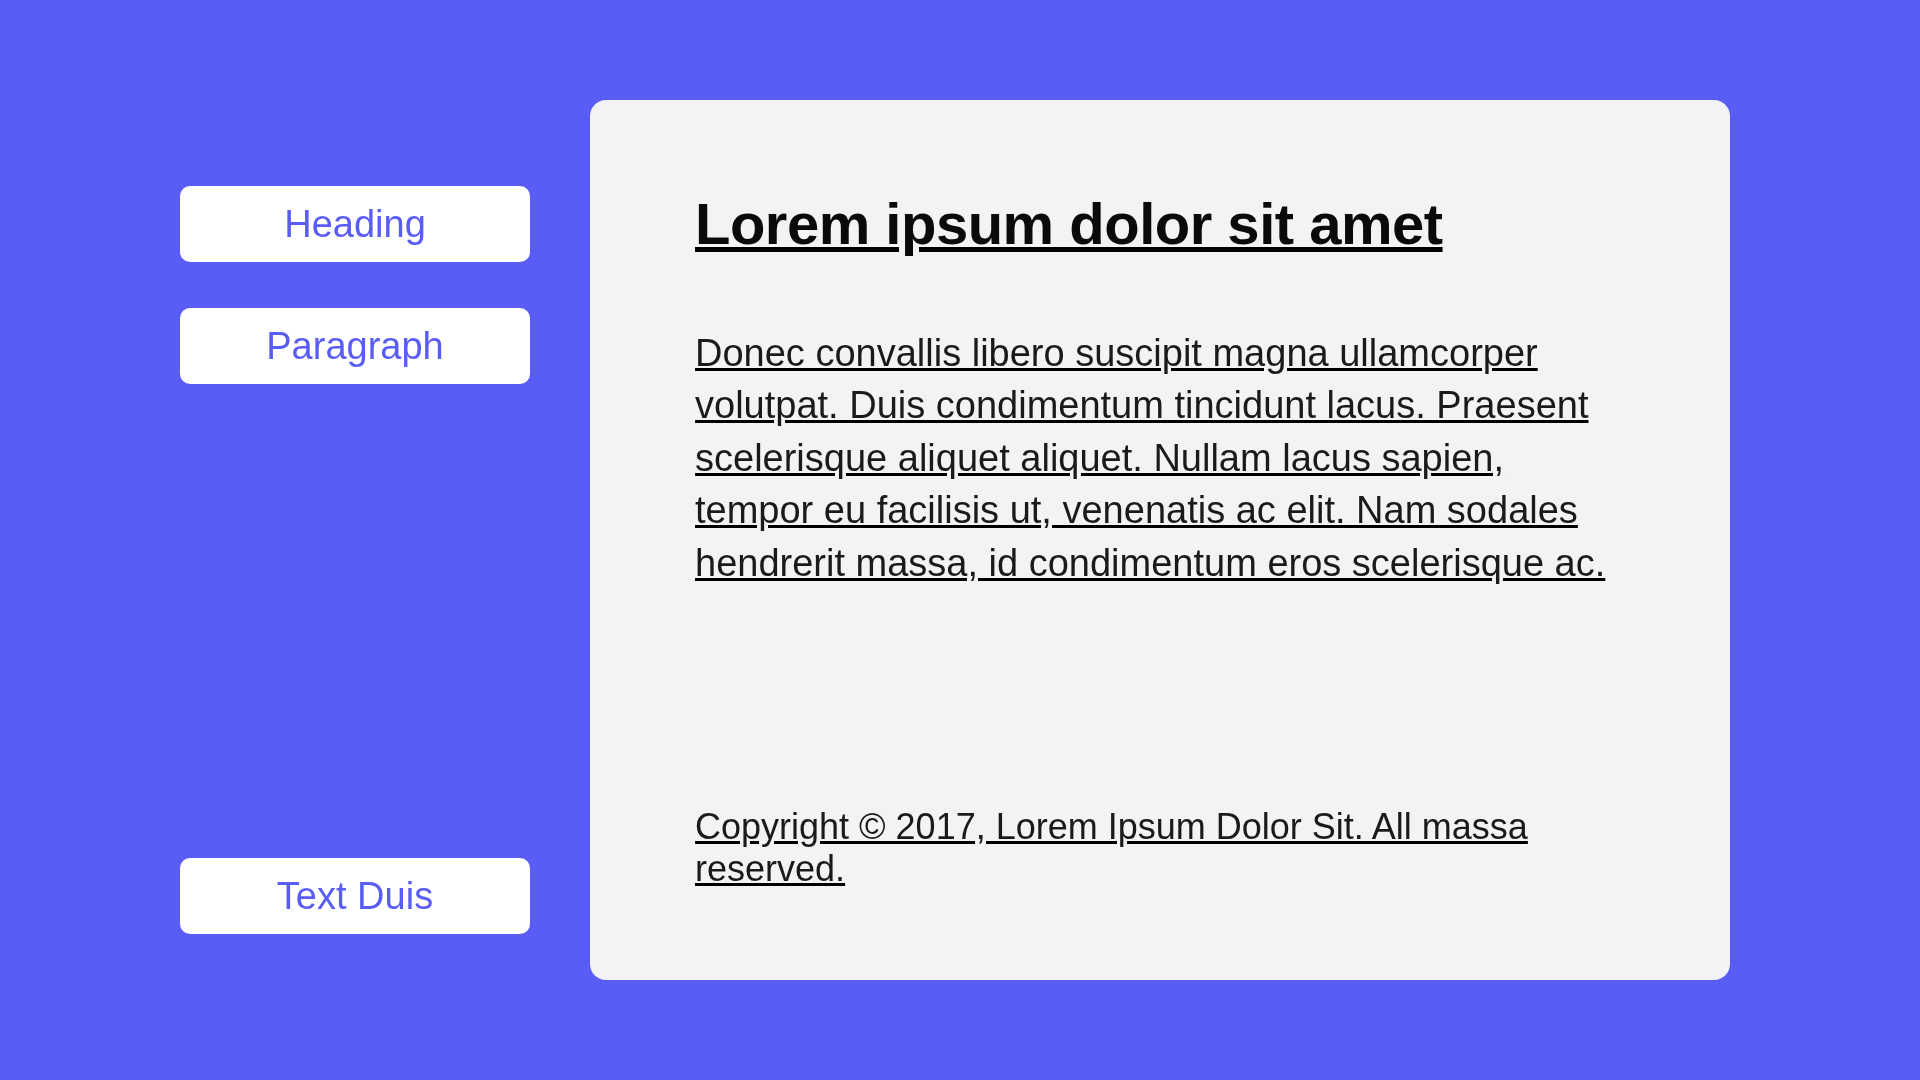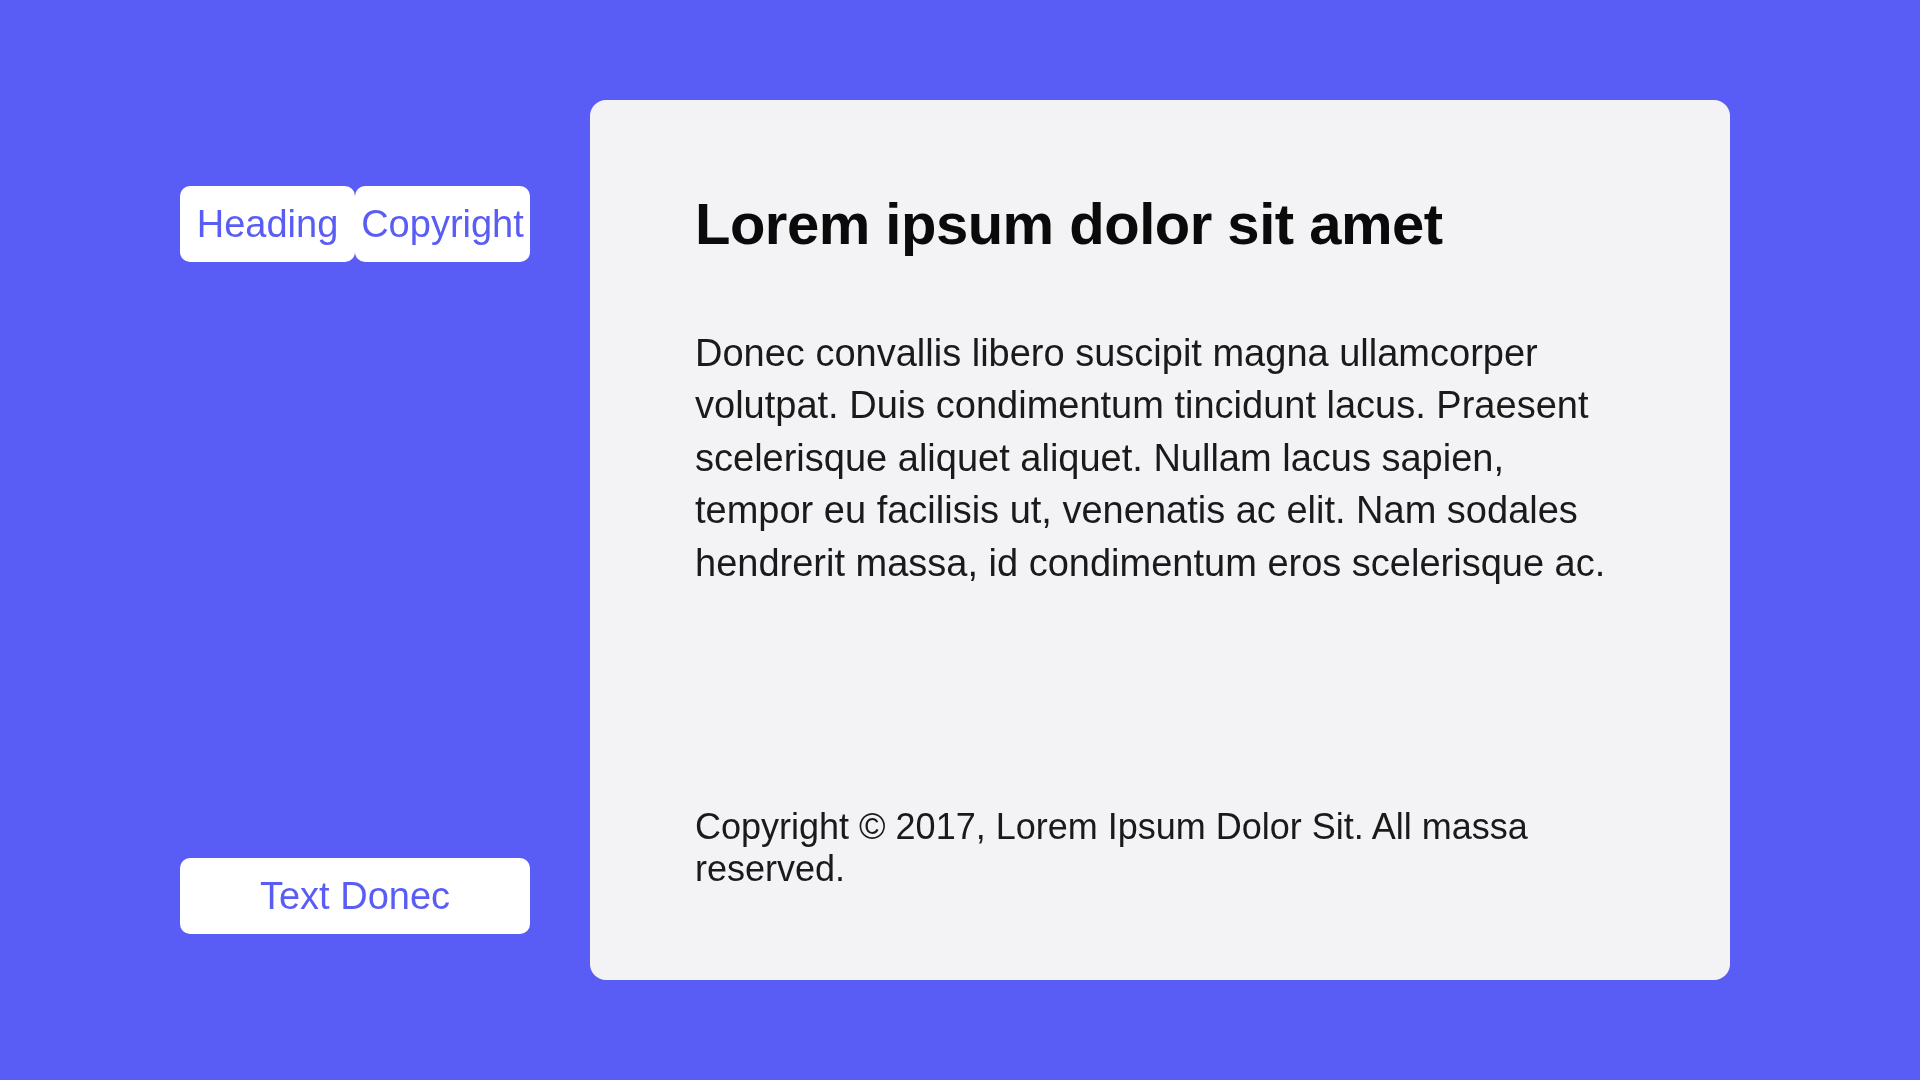--- a/index.html
+++ b/index.html
@@ -23,21 +23,22 @@
     .sidebar {
       width: 350px;
       display: flex;
       flex-direction: column;
       justify-content: flex-start;
       padding-top: 86px;
       flex-shrink: 0;
     }
     .sidebar-top {
       display: flex;
-      flex-direction: row;
+      flex-direction: column;
+      gap: 46px;
     }
     .sidebar-bottom {
       margin-top: auto;
       margin-bottom: 46px;
     }
     .block-button {
       width: 350px;
       height: 76px;
       background: #FFFFFF;
       border-radius: 10px;
@@ -52,20 +53,21 @@
       font-family: inherit;
     }
     .content-card {
       margin-left: 60px;
       flex: 1;
       background: #F3F3F5;
       border-radius: 16px;
       padding: 90px 105px 90px 105px;
       display: flex;
       flex-direction: column;
+      text-decoration: underline;
     }
     .heading {
       font-size: 58px;
       font-weight: 800;
       color: #0A0A0A;
       letter-spacing: -0.5px;
       margin-bottom: 50px;
     }
     .paragraph {
       font-size: 38px;
@@ -84,26 +86,26 @@
 </head>
 <body>
 
 <div class="layout">
   <div class="sidebar">
     <div class="sidebar-top">
       <button class="block-button">
         <span>Heading</span>
       </button>
       <button class="block-button">
-        <span>Copyright</span>
+        <span>Paragraph</span>
       </button>
     </div>
     <div class="sidebar-bottom">
       <button class="block-button">
-        <span>Text Donec</span>
+        <span>Text Duis</span>
       </button>
     </div>
   </div>
 
   <div class="content-card">
     <h1 class="heading">Lorem ipsum dolor sit amet</h1>
     <p class="paragraph">Donec convallis libero suscipit magna ullamcorper volutpat. Duis condimentum tincidunt lacus. Praesent scelerisque aliquet aliquet. Nullam lacus sapien, tempor eu facilisis ut, venenatis ac elit. Nam sodales hendrerit massa, id condimentum eros scelerisque ac.</p>
     <p class="footer-text">Copyright © 2017, Lorem Ipsum Dolor Sit. All massa reserved.</p>
   </div>
 </div>

